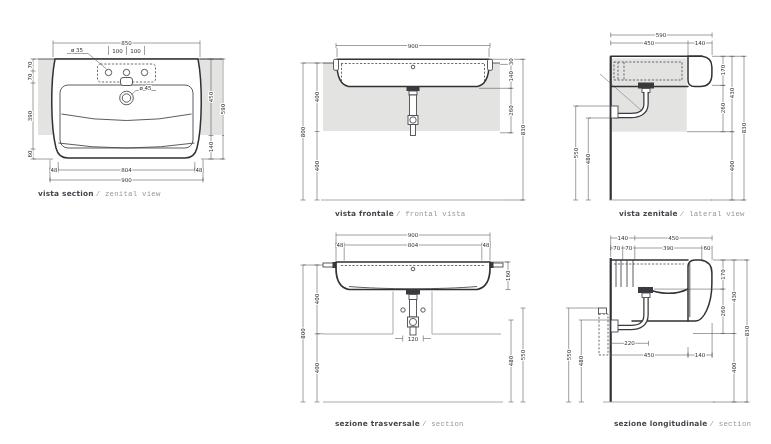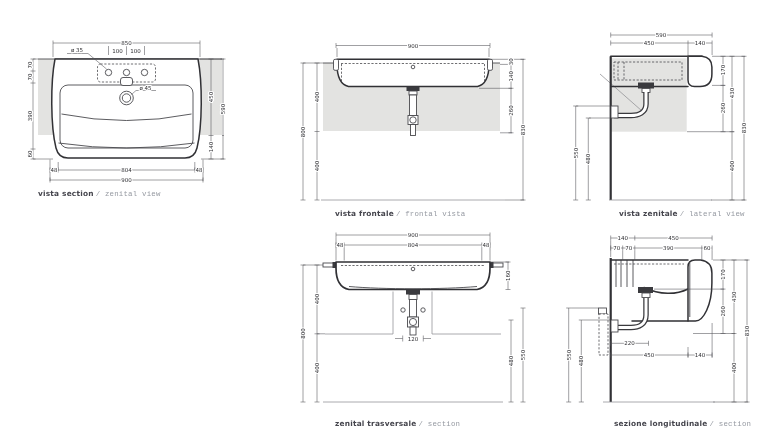--- a/index.html
+++ b/index.html
@@ -176,21 +176,21 @@
       <text class="d" x="130" y="17">804</text>
       <text class="d" x="202.9" y="17">48</text>
       <text class="d" x="130" y="110.5">120</text>
       <text class="d" x="34" y="71" transform="rotate(-90 34 71)">400</text>
       <text class="d" x="34" y="140" transform="rotate(-90 34 140)">400</text>
       <text class="d" x="20" y="105.5" transform="rotate(-90 20 105.5)">800</text>
       <text class="d" x="225" y="47.7" transform="rotate(-90 225 47.7)">160</text>
       <text class="d" x="228" y="133" transform="rotate(-90 228 133)">480</text>
       <text class="d" x="240" y="127" transform="rotate(-90 240 127)">550</text>
     </svg>
-    <div class="cap" style="left:52px;top:191px;"><span>zenital trasversale</span><span class="sub">/ section</span></div>
+    <div class="cap" style="left:52px;top:191px;"><span>sezione trasversale</span><span class="sub">/ section</span></div>
   </div>
 
   <div class="panel" style="left:548px;top:228px;width:223px;height:212px;">
     <svg width="223" height="212" viewBox="0 0 223 212">
       <path class="dash" d="M66,36 H136"></path>
       <path class="med" d="M68,32 V59 M73,32 V59 M79,32 V59 M85,32 V59"></path>
       <path class="wallln" d="M62.7,30 V174"></path>
       <path class="objn" d="M62.7,32 H140 M84,93 H140 M96,59.5 C112,67 128,67 140,61"></path>
       <path class="obj" d="M140,93 L140,39 Q140,32 147,32 L152.5,32 Q163.9,33.5 163.9,45 L163.9,55 C163.9,77 155.5,93 147.5,93 Z"></path>
       <path class="med" d="M141.8,89 V34"></path>

